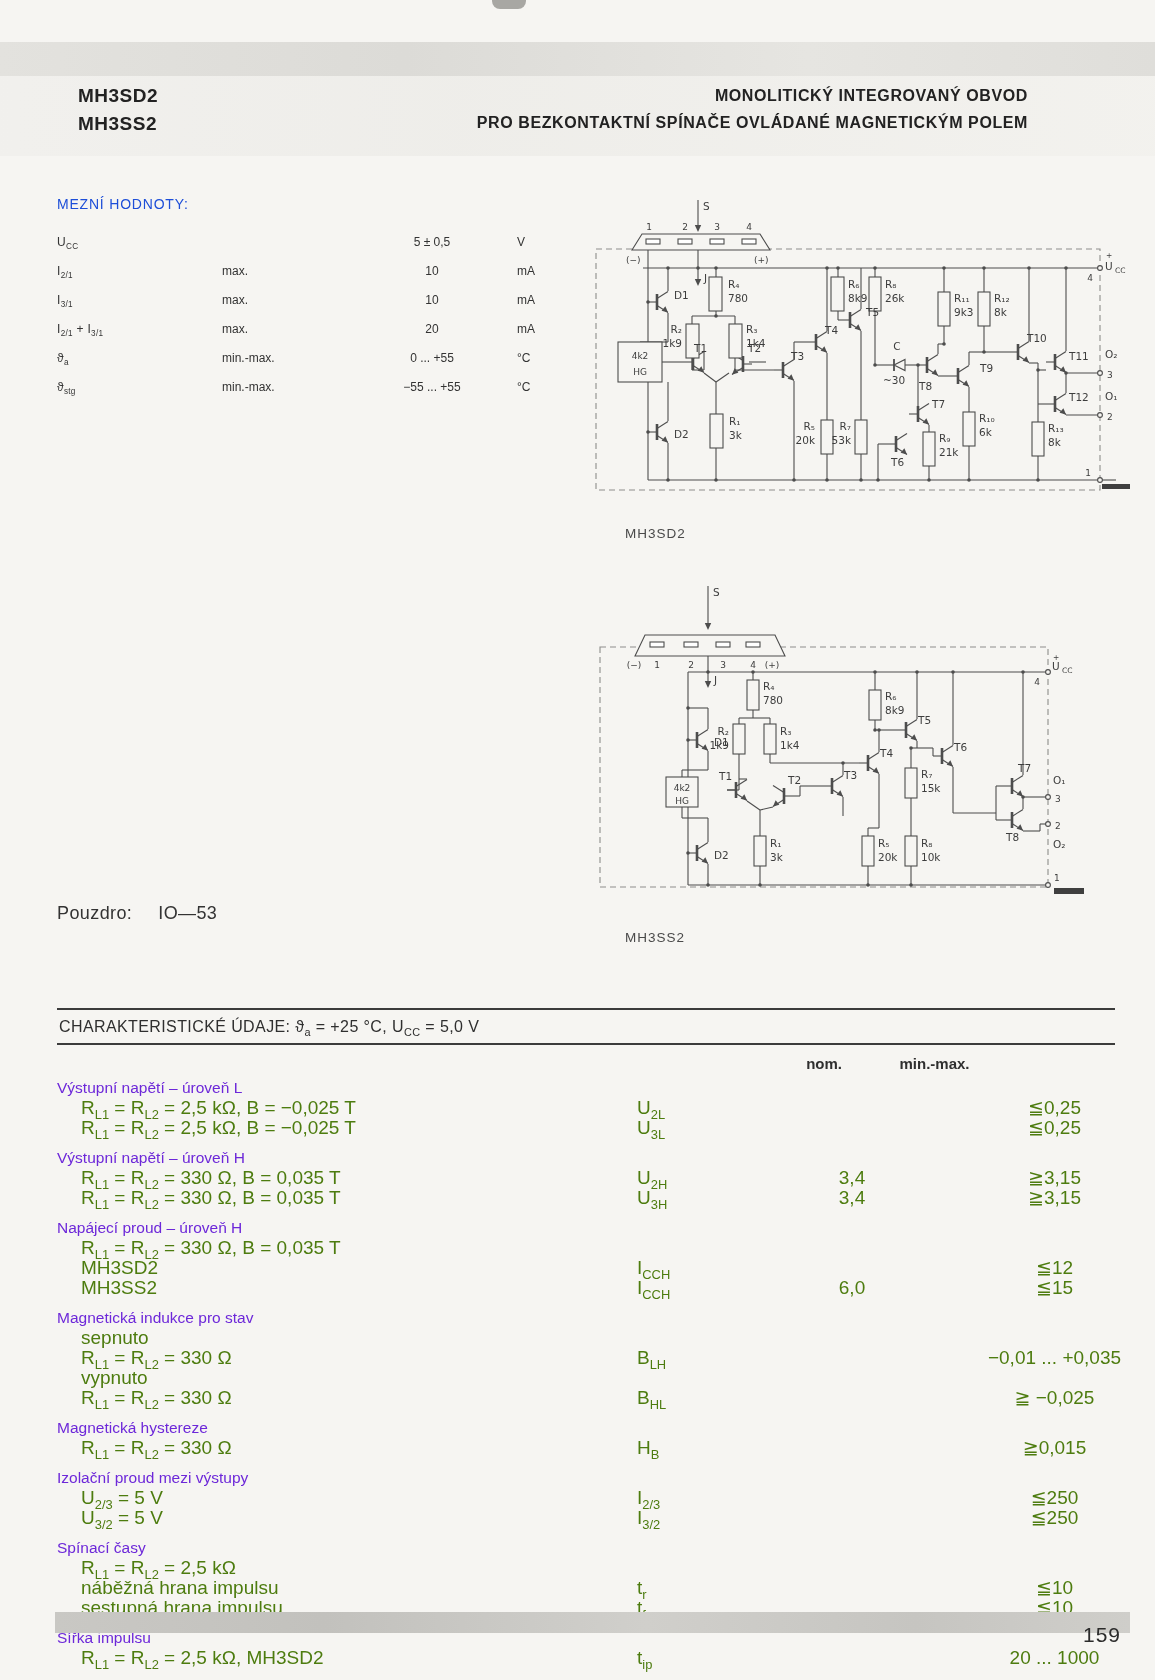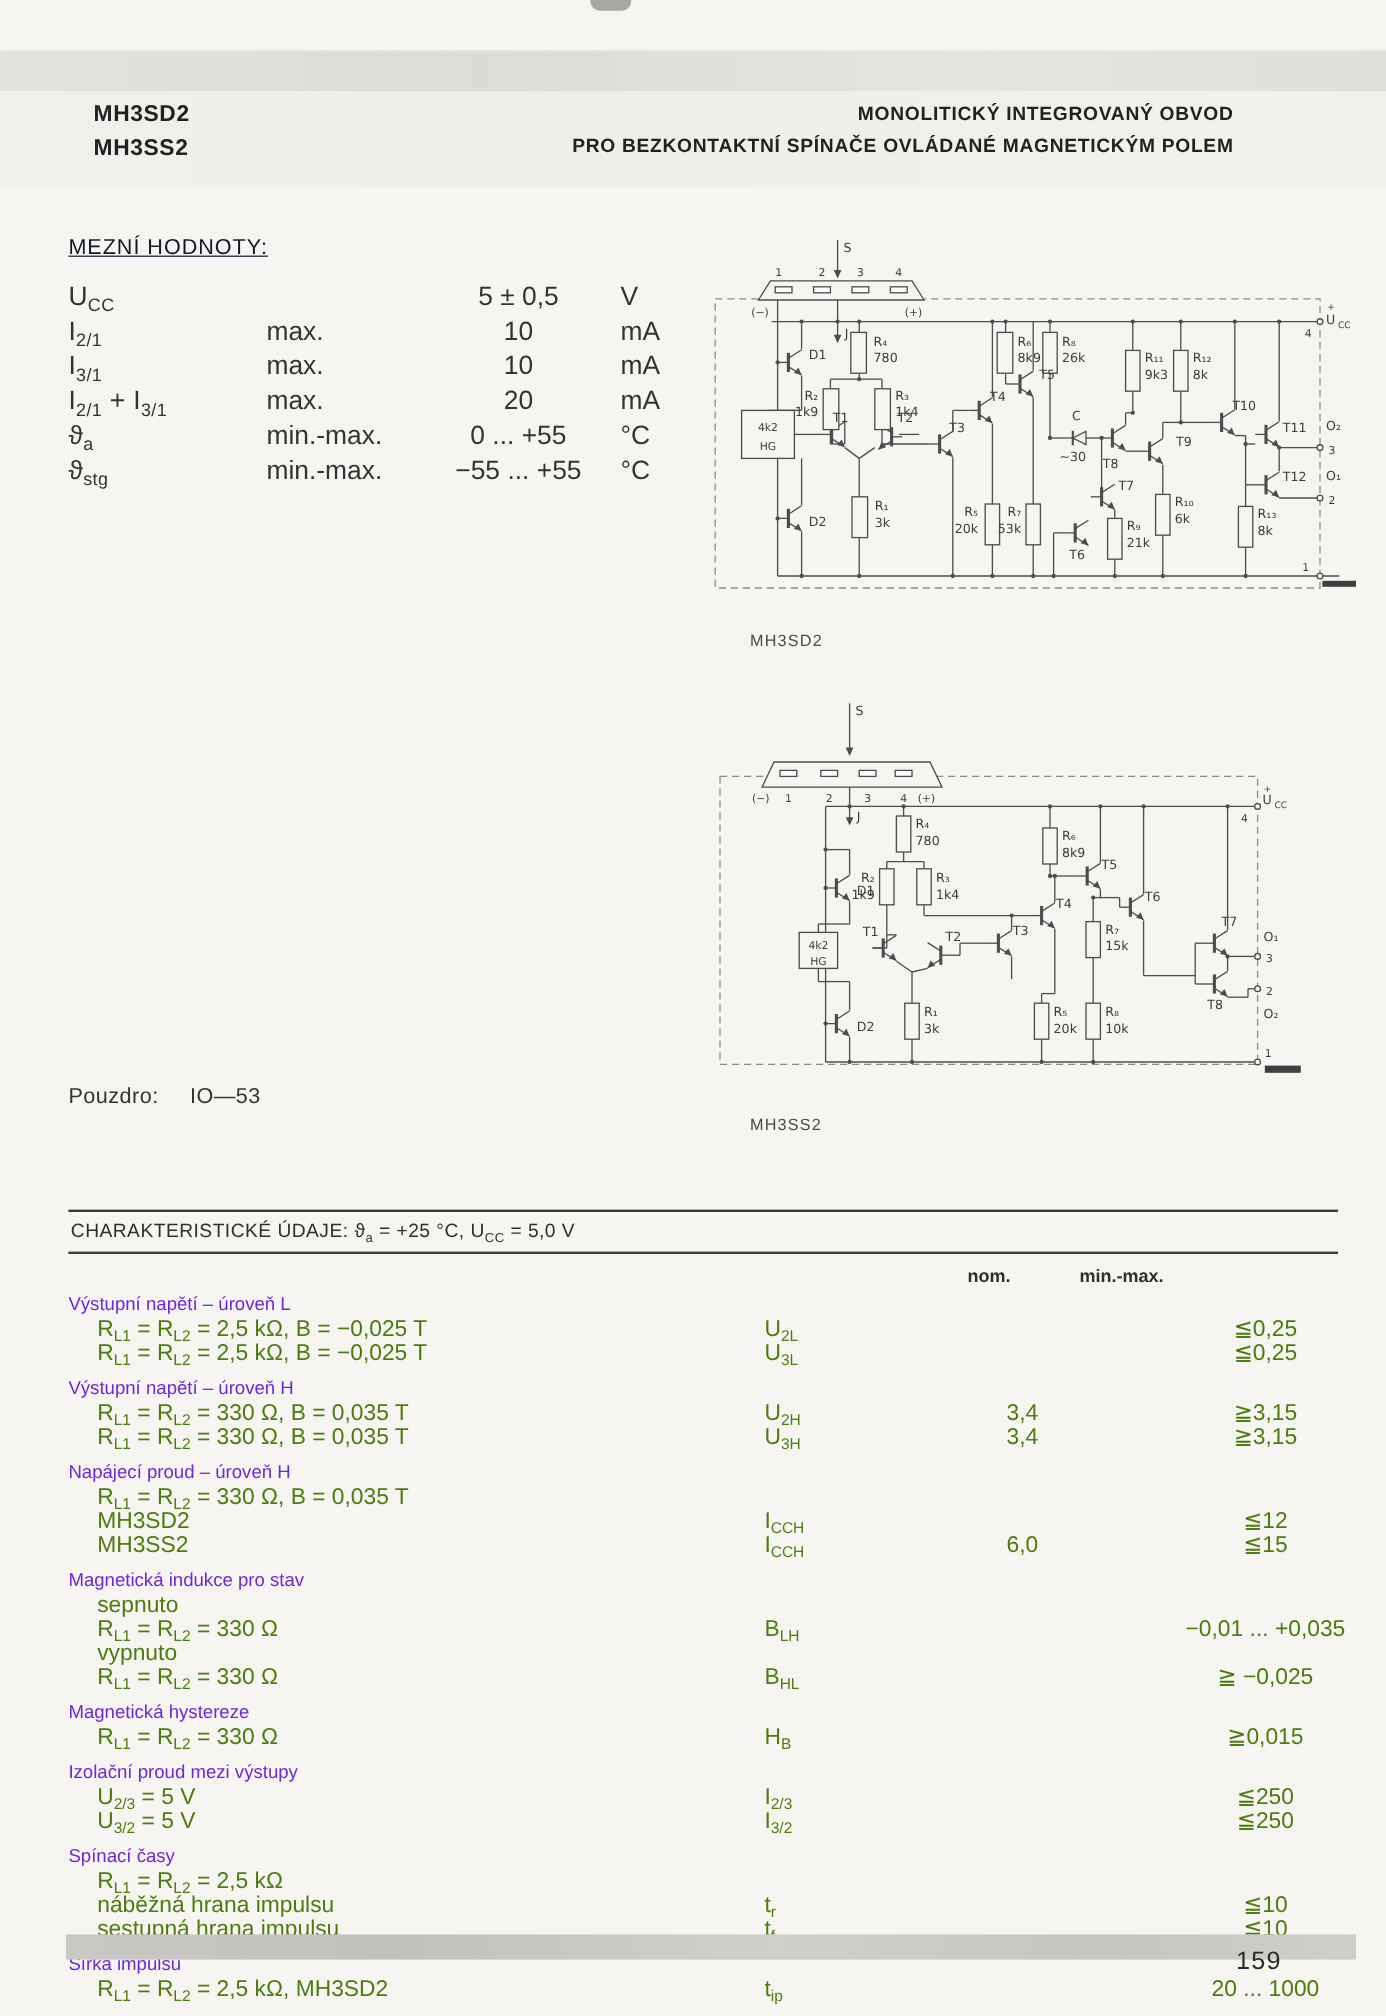--- a/index.html
+++ b/index.html
@@ -9,23 +9,23 @@
   .band-top{top:42px;height:34px;background:linear-gradient(90deg,#e3e2de,#dcdbd7 35%,#e6e5e1 70%,#dfdeda);}
   .band-top2{top:76px;height:80px;background:linear-gradient(90deg,#efeeeb,#ebeae6 40%,#f1f0ec);opacity:.7;}
   .smudge{position:absolute;left:492px;top:0;width:34px;height:9px;background:#a8a7a3;border-radius:0 0 8px 8px;}
   .band-bottom{position:absolute;left:55px;top:1612px;width:1075px;height:21px;
         background:linear-gradient(90deg,#c9c8c4,#c2c1bd 25%,#d0cfcb 55%,#c6c5c1 80%,#cfcecA);}
 
   .partnums{position:absolute;left:78px;top:82px;font-size:19px;font-weight:bold;line-height:28px;letter-spacing:.5px;color:#222;}
   .title{position:absolute;right:127px;top:82px;width:760px;text-align:right;font-size:16px;font-weight:bold;line-height:27px;letter-spacing:.6px;color:#222;}
 
   .limits{position:absolute;left:57px;top:196px;width:560px;}
-  .limits-heading{font-size:18px;letter-spacing:.8px;color:#0f172a;text-decoration:underline;}
+  .limits-heading{font-size:14px;letter-spacing:.8px;color:#1d4ed8;}
   .ltable{margin-top:15px;}
-  .lrow{display:grid;grid-template-columns:165px 125px 170px 80px;height:29px;align-items:center;font-size:22px;}
+  .lrow{display:grid;grid-template-columns:165px 125px 170px 80px;height:29px;align-items:center;font-size:12px;}
   .lsym{letter-spacing:.3px;}
   .lval{text-align:center;}
   sub{font-size:68%;line-height:0;}
 
   .schem{position:absolute;}
   .schem text{font-family:"DejaVu Sans","Liberation Sans",sans-serif;fill:#3d3d3d;font-size:10.5px;}
   .schem text.sp{font-size:9px;}
   .schem text.sxs{font-size:7.5px;}
   .caption{position:absolute;font-size:13.5px;letter-spacing:1px;color:#4a4a4a;}
 
@@ -39,21 +39,21 @@
   .colhead .nomh{grid-column:3;text-align:right;}
   .colhead .mmh{grid-column:4;text-align:center;}
   .cgroup{margin-top:10px;}
   .glabel{font-size:15.5px;line-height:20px;color:#6d28d9;}
   .crow{display:grid;grid-template-columns:540px 105px 140px 185px 88px;line-height:20px;font-size:19px;color:#4d7c0f;gap:40px;}
   .c-cond{padding-left:24px;}
   .c-nom{text-align:center;}
   .c-mm{text-align:center;}
   .c-unit{text-align:right;padding-right:6px;}
 
-  .pagenum{position:absolute;left:1030px;top:1623px;font-size:21px;color:#2b2b2b;letter-spacing:1px;}
+  .pagenum{position:absolute;left:1083px;top:1623px;font-size:21px;color:#2b2b2b;letter-spacing:1px;}
 </style>
 </head>
 <body>
 
 <div class="page">
   <div class="scan-band band-top"></div>
   <div class="scan-band band-top2"></div>
   <div class="smudge"></div>
 
   <div class="partnums">

